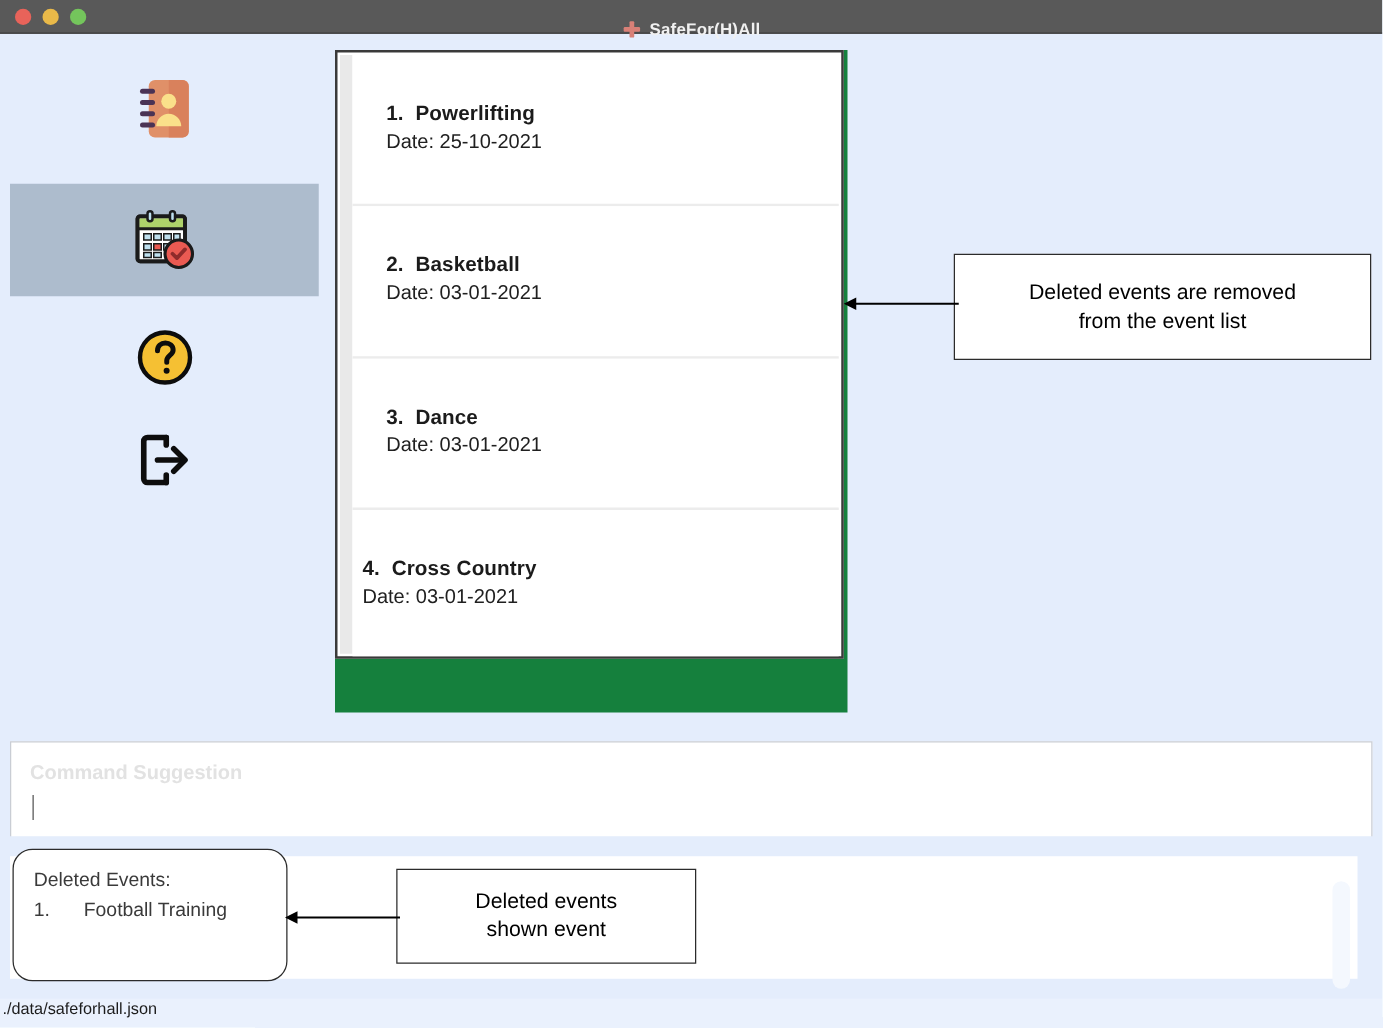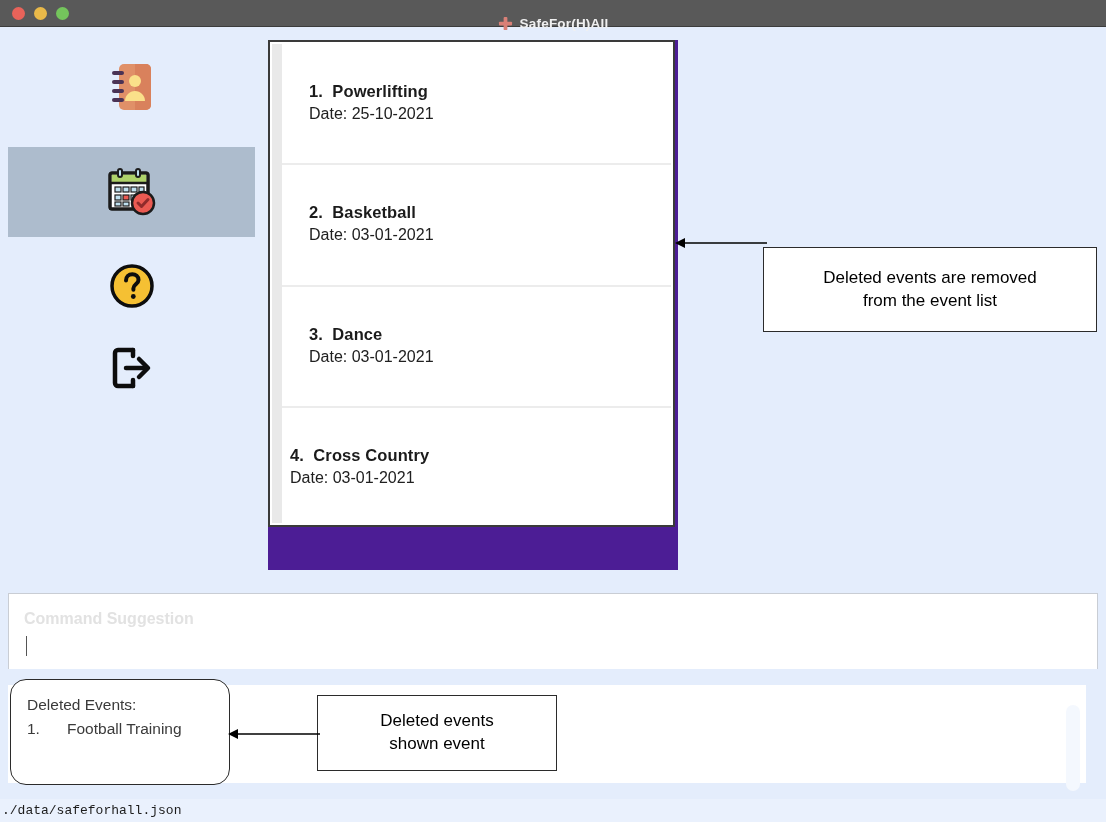--- a/index.html
+++ b/index.html
@@ -84,21 +84,21 @@
   #side-exit     { top: 296px; }
 
   .icon-svg { display: block; }
 
   
   .list-wrap {
     position: absolute;
     left: 268px; top: 40px;
     width: 410px;
     height: 530px;
-    background: #4c1d95;
+    background: #15803d;
   }
   .list-box {
     position: absolute;
     left: 0; top: 0;
     width: 407px;
     height: 487px;
     border: 2px solid #3a3a3a;
     box-sizing: border-box;
     background: #ffffff;
     overflow: hidden;
@@ -192,22 +192,20 @@
   }
 
   
   .statusbar {
     position: absolute;
     left: 0; top: 799px;
     width: 1106px;
     height: 23px;
     background: #eaf1fd;
     display: flex;
-    align-items: center;
-    font-family: Liberation Mono, monospace;
   }
   .status-text {
     font-size: 13px;
     color: #1c1c1c;
     margin-left: 2px;
   }
 
   
   .anno-box {
     position: absolute;
@@ -218,21 +216,20 @@
     align-items: center;
     justify-content: center;
     text-align: center;
     color: #000;
   }
   #anno-removed {
     left: 763px; top: 203px;
     width: 334px; height: 85px;
     font-size: 17px;
     line-height: 1.35;
-    margin-top: 44px;
   }
   #anno-shown {
     left: 317px; top: 695px;
     width: 240px; height: 76px;
     font-size: 17px;
     line-height: 1.35;
   }
   #deleted-panel {
     left: 10px; top: 679px;
     width: 220px; height: 106px;

